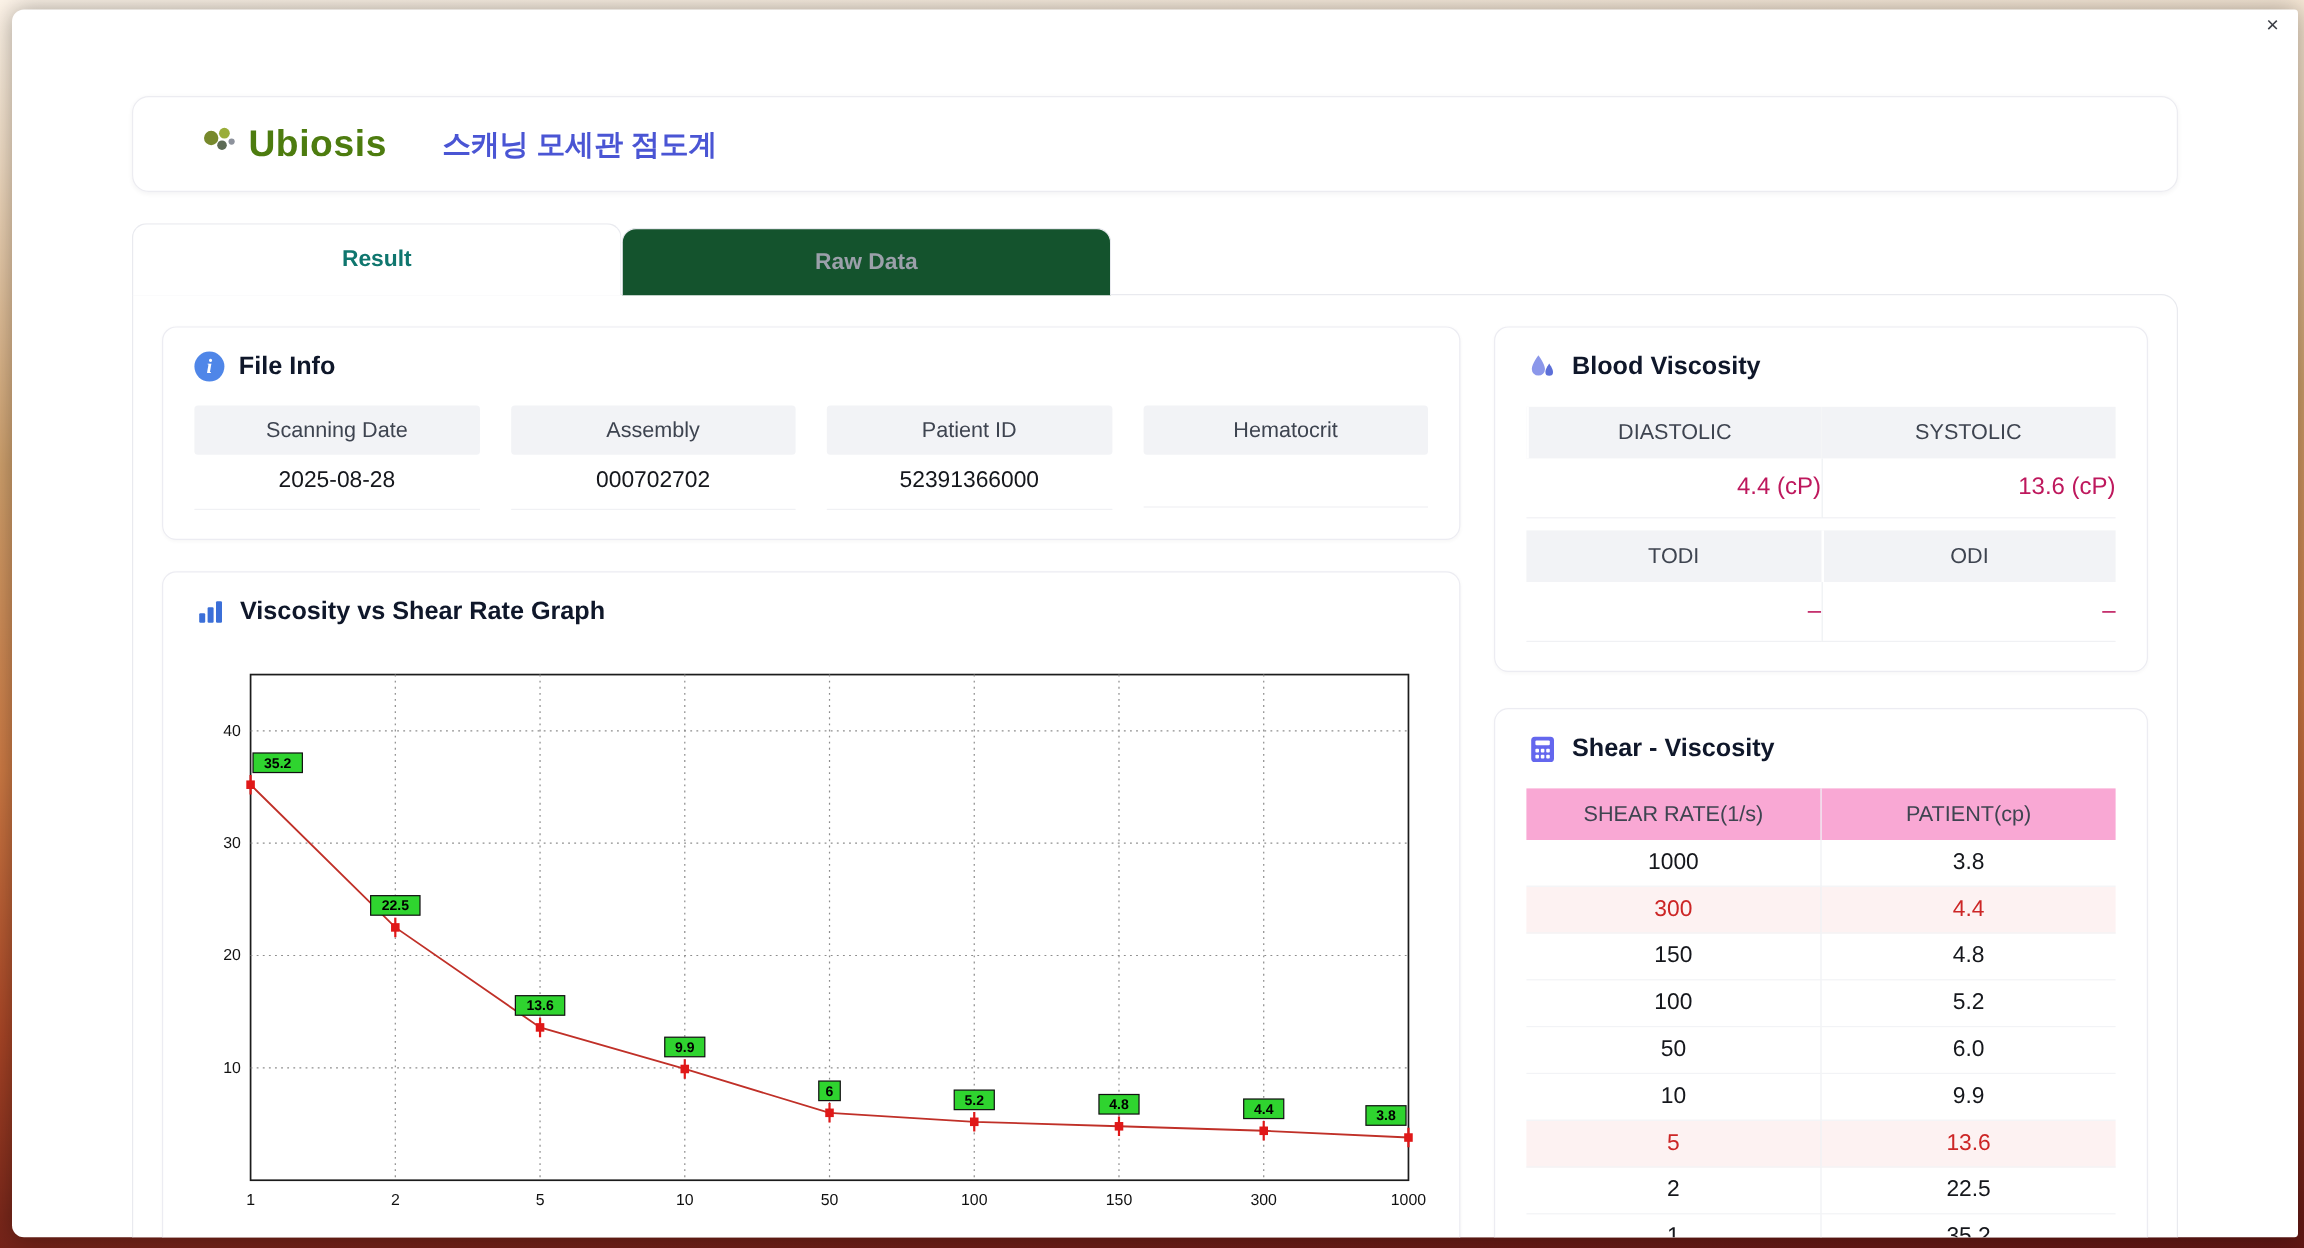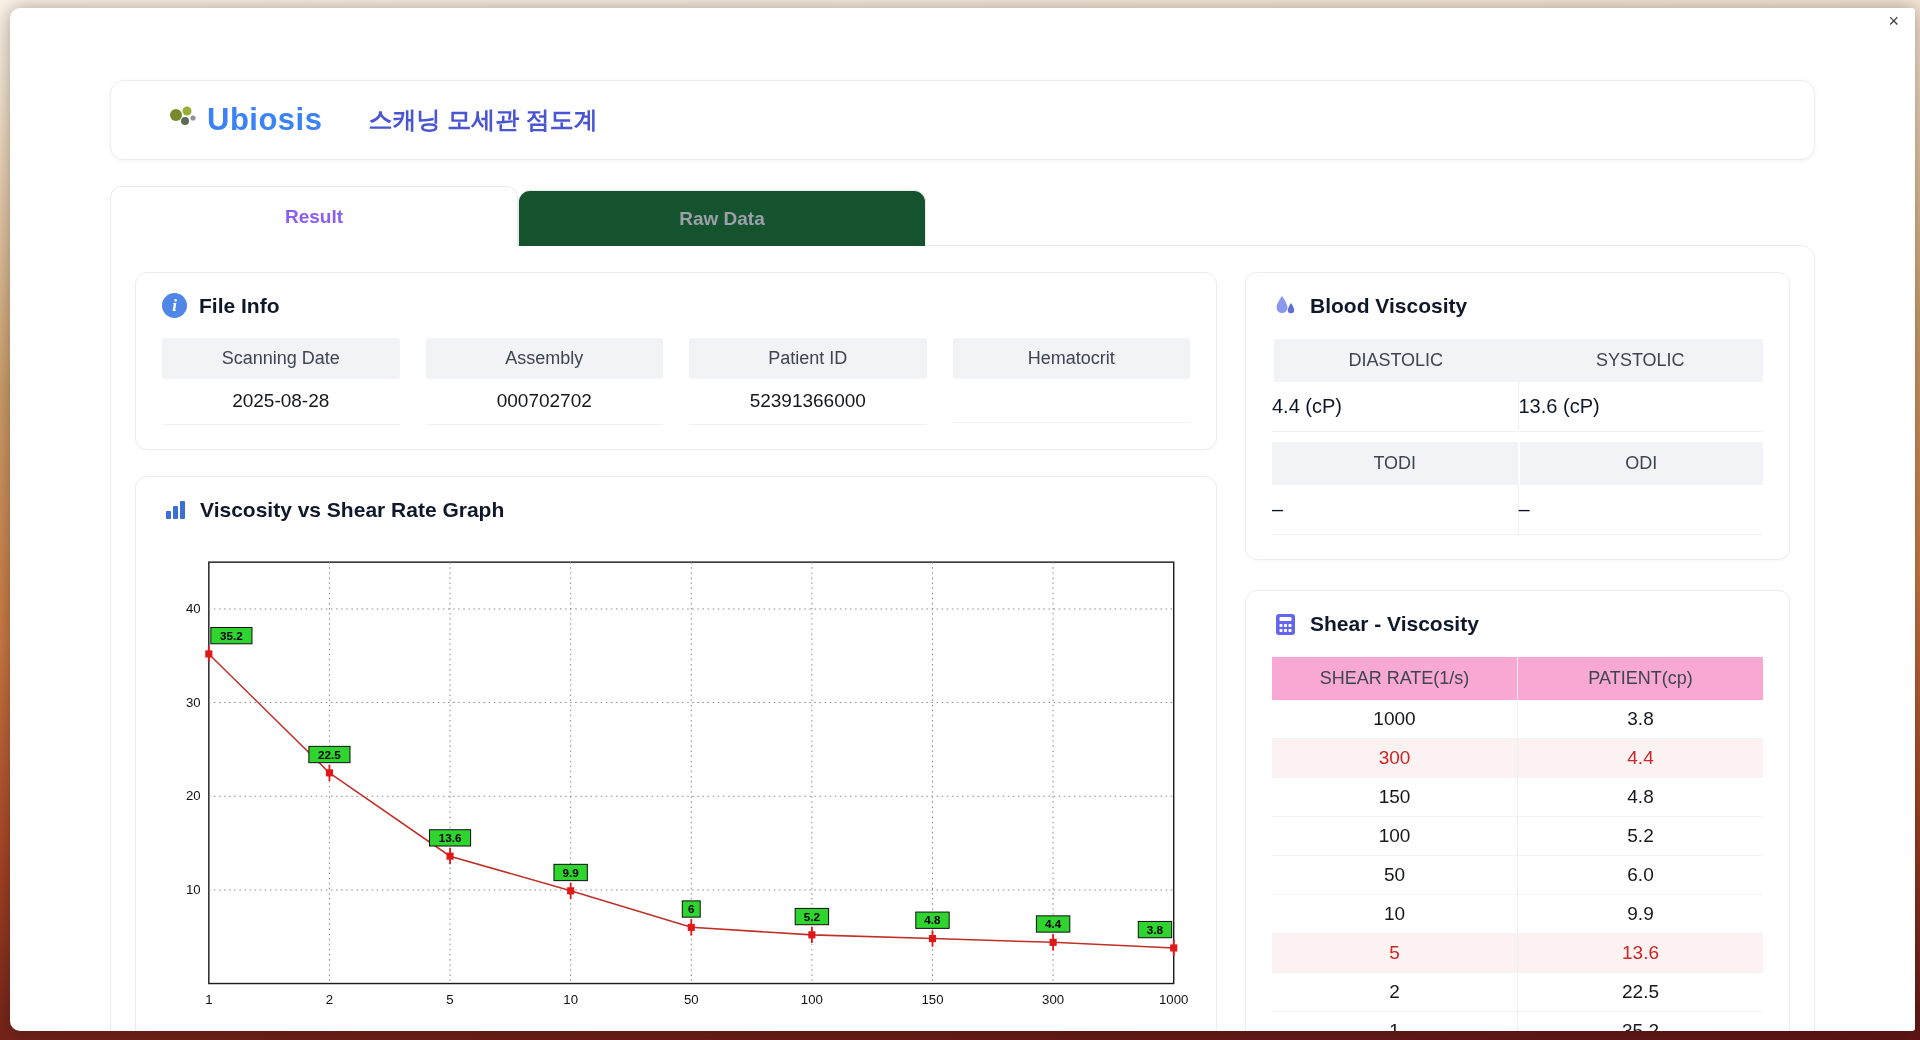--- a/index.html
+++ b/index.html
@@ -11,28 +11,28 @@
     background:#fff; border-radius:10px 3px 3px 10px; box-shadow:0 0 20px rgba(0,0,0,.35); overflow:hidden; }
   .titlebar { height:26px; display:flex; justify-content:flex-end; align-items:center; padding-right:16px; }
   .close-x { font-size:18px; color:#3c3f46; line-height:1; cursor:pointer; }
 
   .page { padding:0 100px; }
 
   
   .header-card { margin-top:46px; height:80px; border:1px solid #ececf1; border-radius:14px;
     box-shadow:0 1px 4px rgba(20,24,40,.05); display:flex; align-items:center; padding:0 52px; gap:46px; background:#fff; }
   .logo { display:flex; align-items:center; gap:4px; }
-  .logo-text { font-size:31px; font-weight:bold; color:#3b82f6; letter-spacing:.5px; }
+  .logo-text { font-size:31px; font-weight:bold; color:#4d7c0f; letter-spacing:.5px; }
   .app-title { font-size:24px; font-weight:bold; color:#4a55d4; }
 
   
   .tabs { display:flex; margin-top:26px; align-items:flex-end; }
   .tab { width:408px; height:60px; display:flex; align-items:center; justify-content:center;
     font-size:19px; border-radius:12px 12px 0 0; }
-  .tab.active { background:#fff; border:1px solid #e9eaef; border-bottom:none; font-weight:bold; color:#8b5cf6; position:relative; z-index:2; }
+  .tab.active { background:#fff; border:1px solid #e9eaef; border-bottom:none; font-weight:bold; color:#0f766e; position:relative; z-index:2; }
   .tab.inactive { background:#14532d; border:1px solid #e9eaef; border-bottom:none; color:#9ba0aa; font-weight:bold; height:56px; }
 
   
   .main { border:1px solid #e9eaef; border-radius:0 14px 14px 14px; background:#fff;
     margin-top:-1px; padding:26px 24px; display:flex; gap:28px; min-height:760px; }
   .left-col { flex:1; min-width:0; }
   .right-col { width:545px; flex:none; }
 
   .card { border:1px solid #ececf2; border-radius:12px; background:#fff; padding:20px 26px 24px; box-shadow:0 1px 3px rgba(20,24,40,.03); }
   .card-title-row { display:flex; align-items:center; gap:12px; margin-bottom:20px; }
@@ -50,21 +50,21 @@
   .field-value { text-align:center; padding:11px 0 12px; font-size:19px; color:#15171c; border-bottom:1px solid #f0f1f4; min-height:44px; }
 
   .graph-card { margin-top:26px; }
   .chart-wrap { margin-top:10px; }
   .chart-wrap svg { display:block; width:100%; height:478px; }
 
   
   .bv-grid { display:grid; grid-template-columns:1fr 1fr; }
   .bv-h { background:#f2f3f6; text-align:center; padding:11px 0; font-size:18px; color:#3e4450; }
   .bv-h.second, .bv-v.second { border-left:2px solid #fff; }
-  .bv-v { text-align:left; padding:13px 0; font-size:20px; color:#0f172a; border-bottom:1px solid #f0f1f4; }
+  .bv-v { text-align:right; padding:13px 0; font-size:20px; color:#be185d; border-bottom:1px solid #f0f1f4; }
   .bv-v.second { border-left:1px solid #eef0f3; }
 
   
   .shear-card { margin-top:30px; }
   table.shear { width:100%; border-collapse:collapse; }
   table.shear th { background:#f9a8d4; font-size:18px; color:#3e4450; font-weight:normal; padding:11px 0; }
   table.shear td { text-align:center; font-size:19px; padding:8px 0; border-bottom:1px solid #f2f3f6; color:#15171c; }
   table.shear th:first-child, table.shear td:first-child { border-right:1px solid #eef0f3; width:50%; }
   table.shear tr.hl td { color:#cc2626; background:#fdf2f2; }
 </style>

